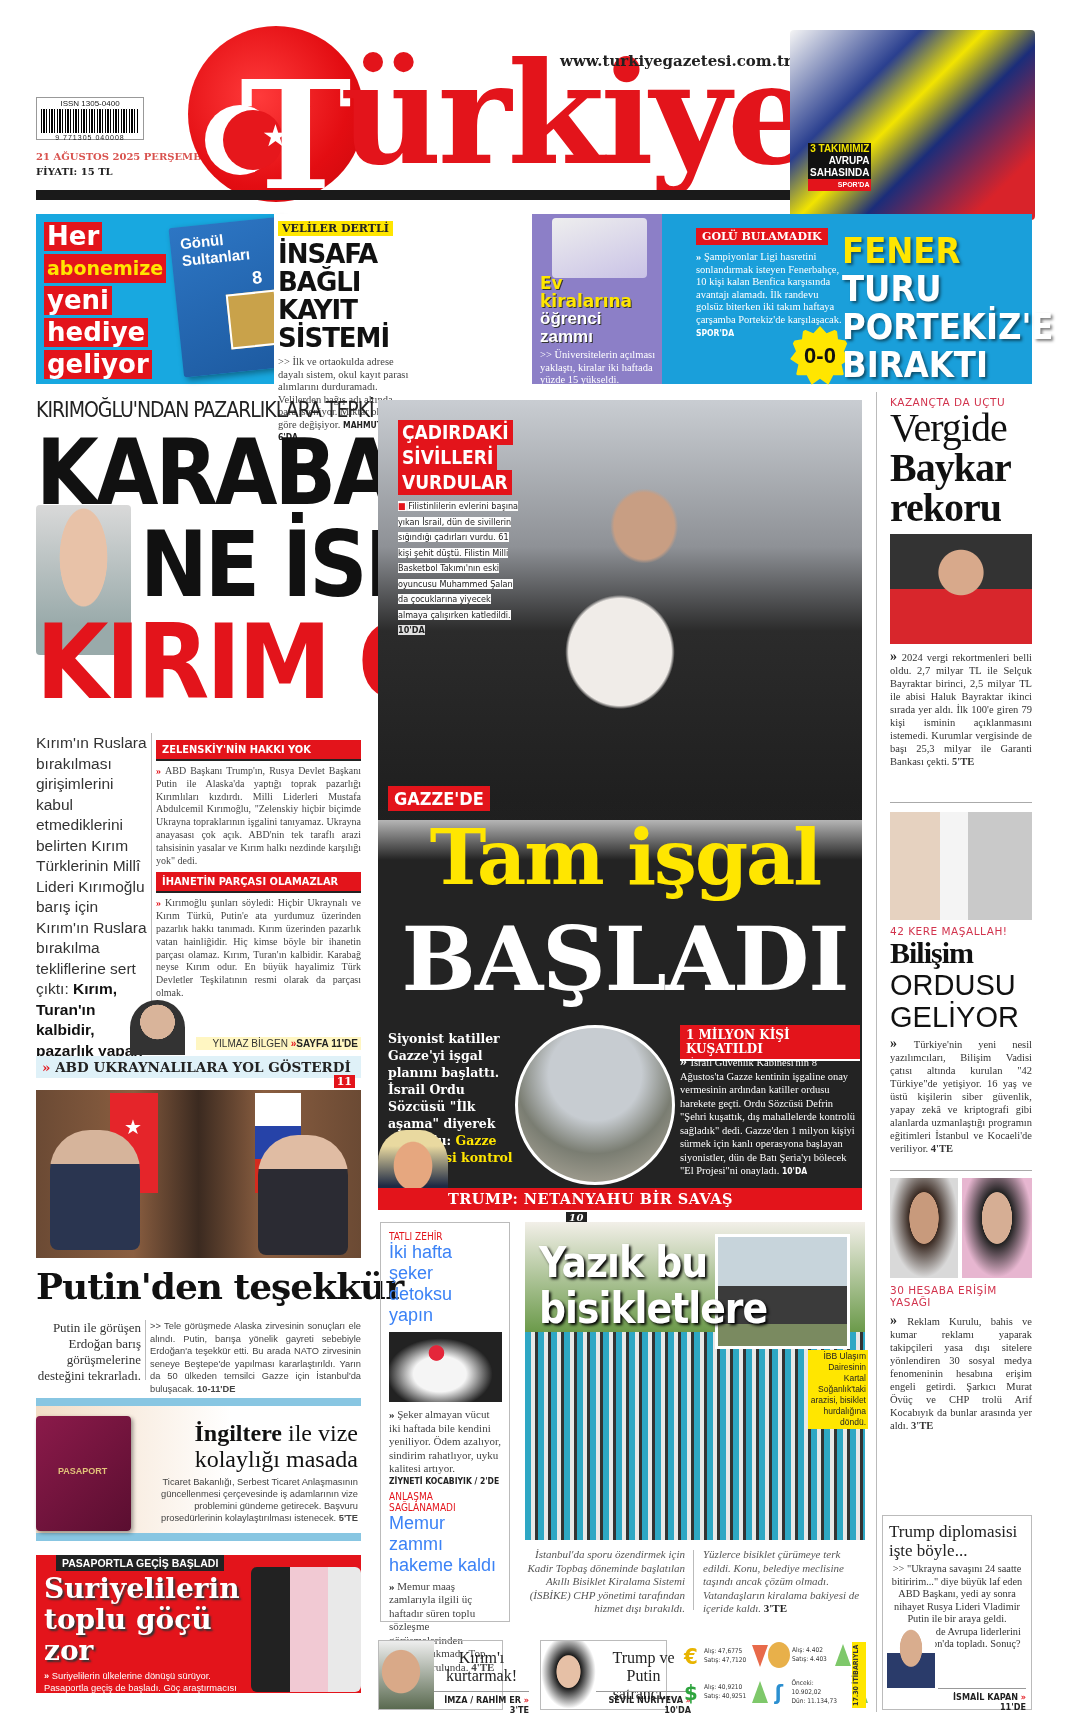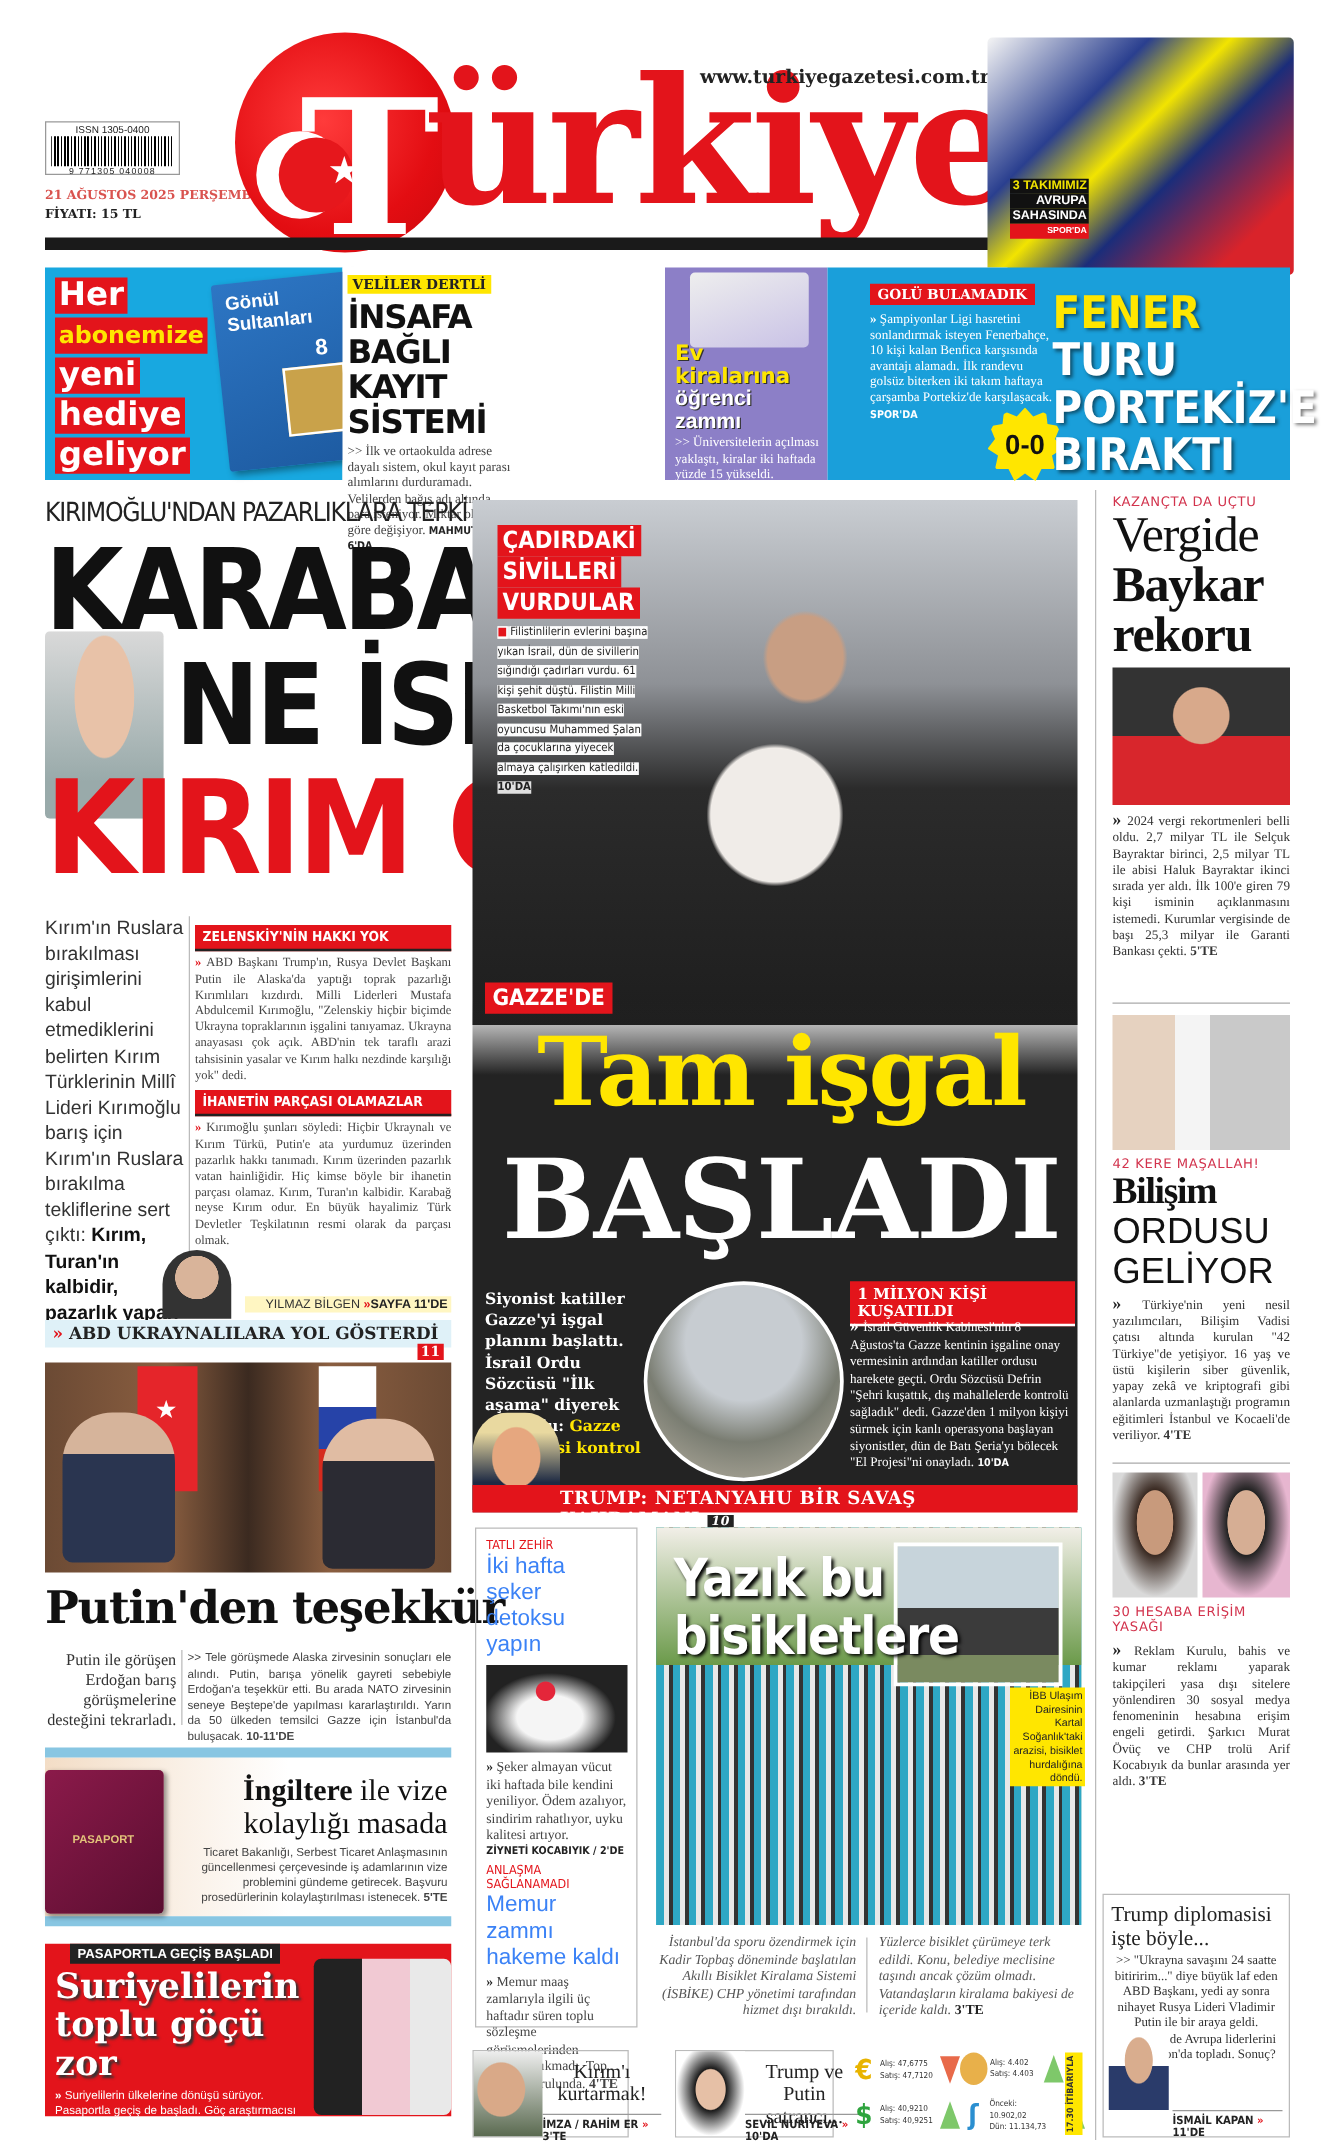--- a/index.html
+++ b/index.html
@@ -86,21 +86,21 @@
 .body-serif{font-family:"Liberation Serif",serif;font-size:11px;line-height:13.5px;color:#444}
 .bike-photo{left:525px;top:1222px;width:340px;height:318px;background:repeating-linear-gradient(90deg,#2ea7c4 0 6px,#e8e8e8 6px 10px,#333 10px 13px),linear-gradient(180deg,#6b9a4a,#2ea7c4)}
 .bike-photo::before{content:"";position:absolute;left:0;top:0;width:100%;height:110px;background:linear-gradient(180deg,#f2efe8,#6b9a4a)}
 .bike-inset{left:190px;top:12px;width:135px;height:115px;border:3px solid #fff;background:linear-gradient(180deg,#c7d4db 0 45%,#3b3b3b 45% 80%,#7a8a60 80%)}
 .yazik{left:14px;top:18px;font-family:"DejaVu Sans Condensed","DejaVu Sans",sans-serif;font-weight:bold;font-size:42px;line-height:46px;color:#fff;text-shadow:2px 2px 3px #000;letter-spacing:-1px}
 .ibb-cap{left:283px;top:128px;width:60px;background:#ffe600;font-size:8.5px;line-height:11px;text-align:right;padding:1px 2px;color:#222}
 .bike-cap{font-family:"Liberation Serif",serif;font-style:italic;font-size:11px;line-height:13.5px;color:#555}
 .col-box{top:1640px;height:70px;border:1px solid #bbb}
 .col-photo{width:55px;height:68px}
 .col-title{font-family:"Liberation Serif",serif;font-size:16px;line-height:18px;text-align:center;color:#222}
-.col-by{font-size:9px;font-weight:bold;font-family:"DejaVu Sans Condensed","DejaVu Sans",sans-serif;border-top:1px solid #999;padding-top:3px;text-align:left}
+.col-by{font-size:9px;font-weight:bold;font-family:"DejaVu Sans Condensed","DejaVu Sans",sans-serif;border-top:1px solid #999;padding-top:3px;text-align:right}
 .market{left:680px;top:1640px;width:188px;height:70px;font-size:6.5px;line-height:9px;font-family:"DejaVu Sans Condensed","DejaVu Sans",sans-serif;color:#333}
 .cur-icon{width:22px;height:28px;display:flex;align-items:center;justify-content:center;font-weight:bold;font-size:22px}
 .arrow-up{width:0;height:0;border-left:8px solid transparent;border-right:8px solid transparent;border-bottom:22px solid #7ec86a}
 .arrow-down{width:0;height:0;border-left:8px solid transparent;border-right:8px solid transparent;border-top:22px solid #e86a4a}
 
 .rk{font-size:10.5px;color:#d2334d;letter-spacing:.5px;font-family:"DejaVu Sans",sans-serif}
 .rhead{font-family:"Liberation Serif",serif;font-size:40px;line-height:40px;color:#111;letter-spacing:-1px}
 .rbody{font-family:"Liberation Serif",serif;font-size:10.5px;line-height:13px;color:#333;text-align:justify}
 .rphoto{width:142px}
 .divider{height:1px;background:#aaa}

